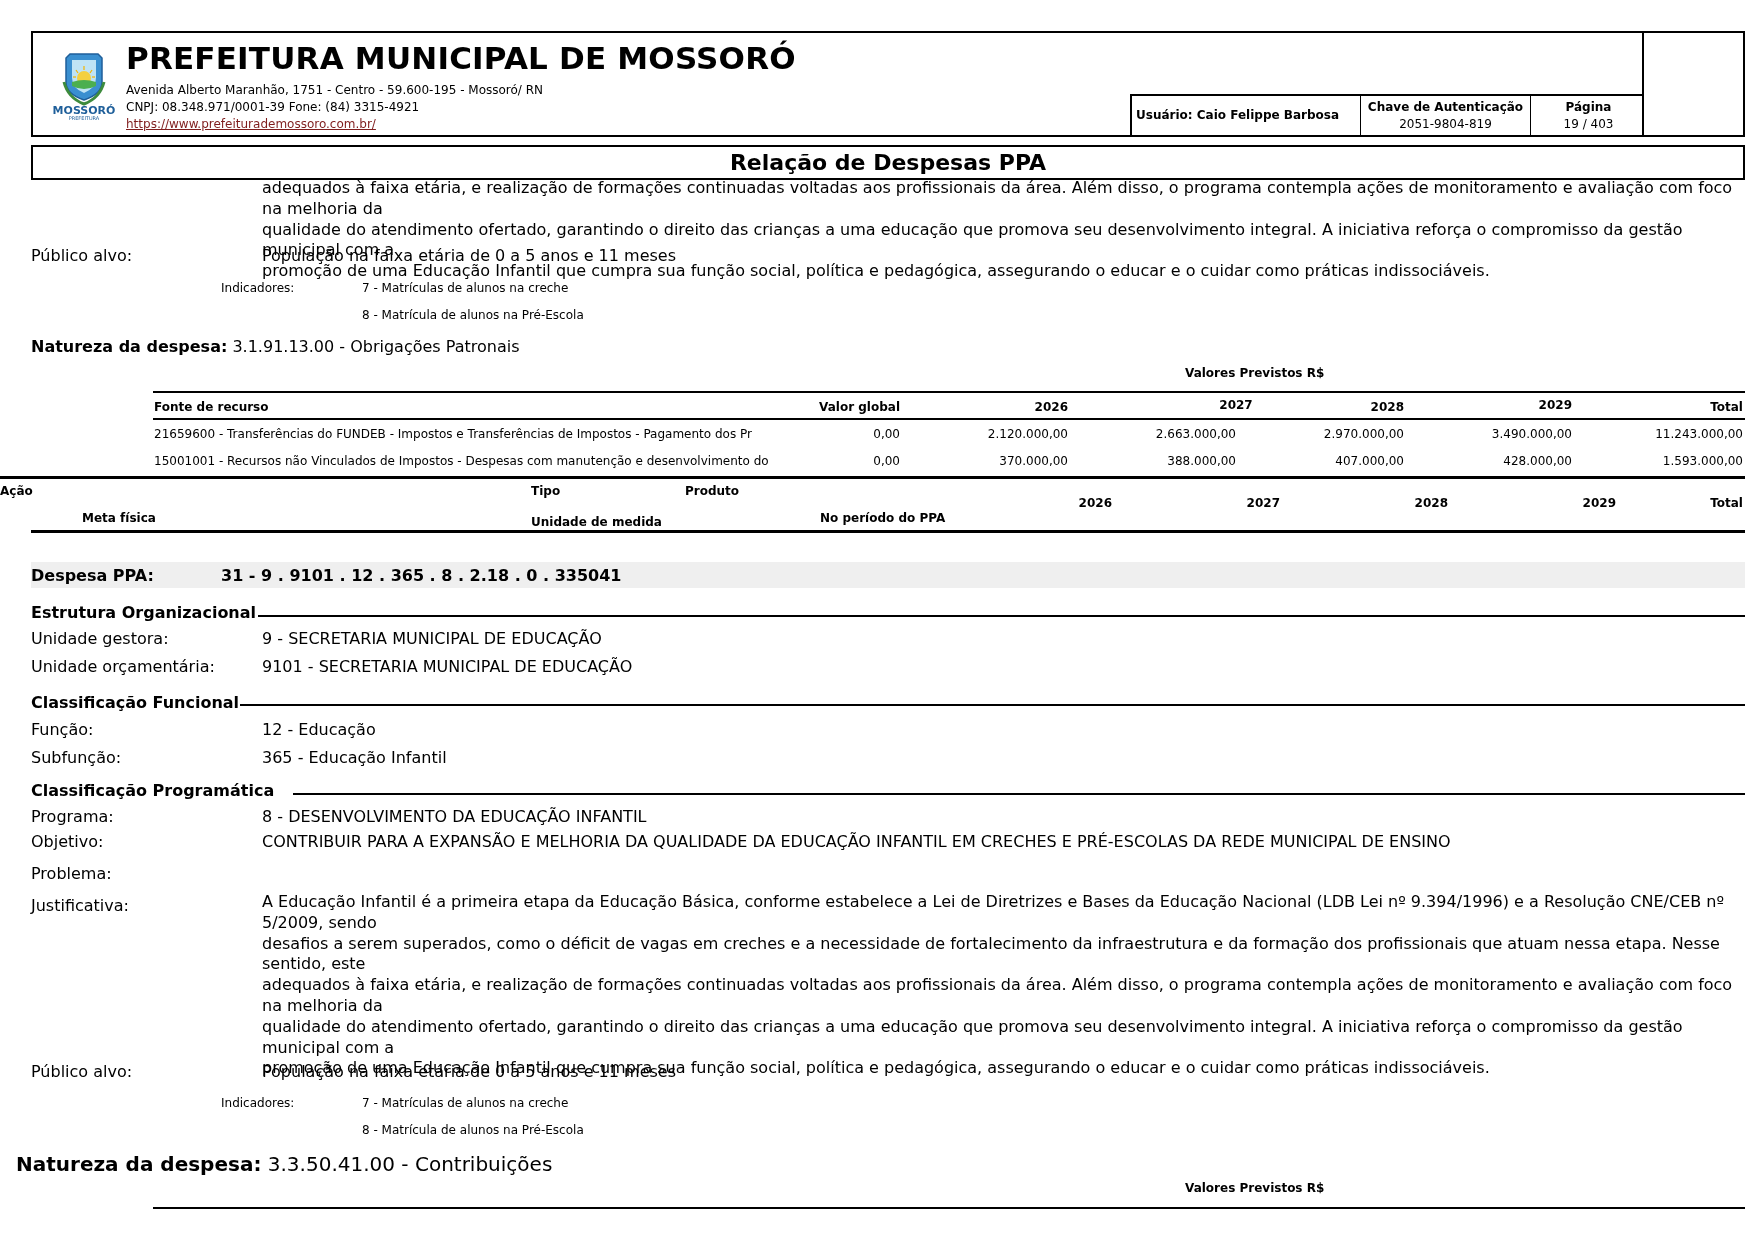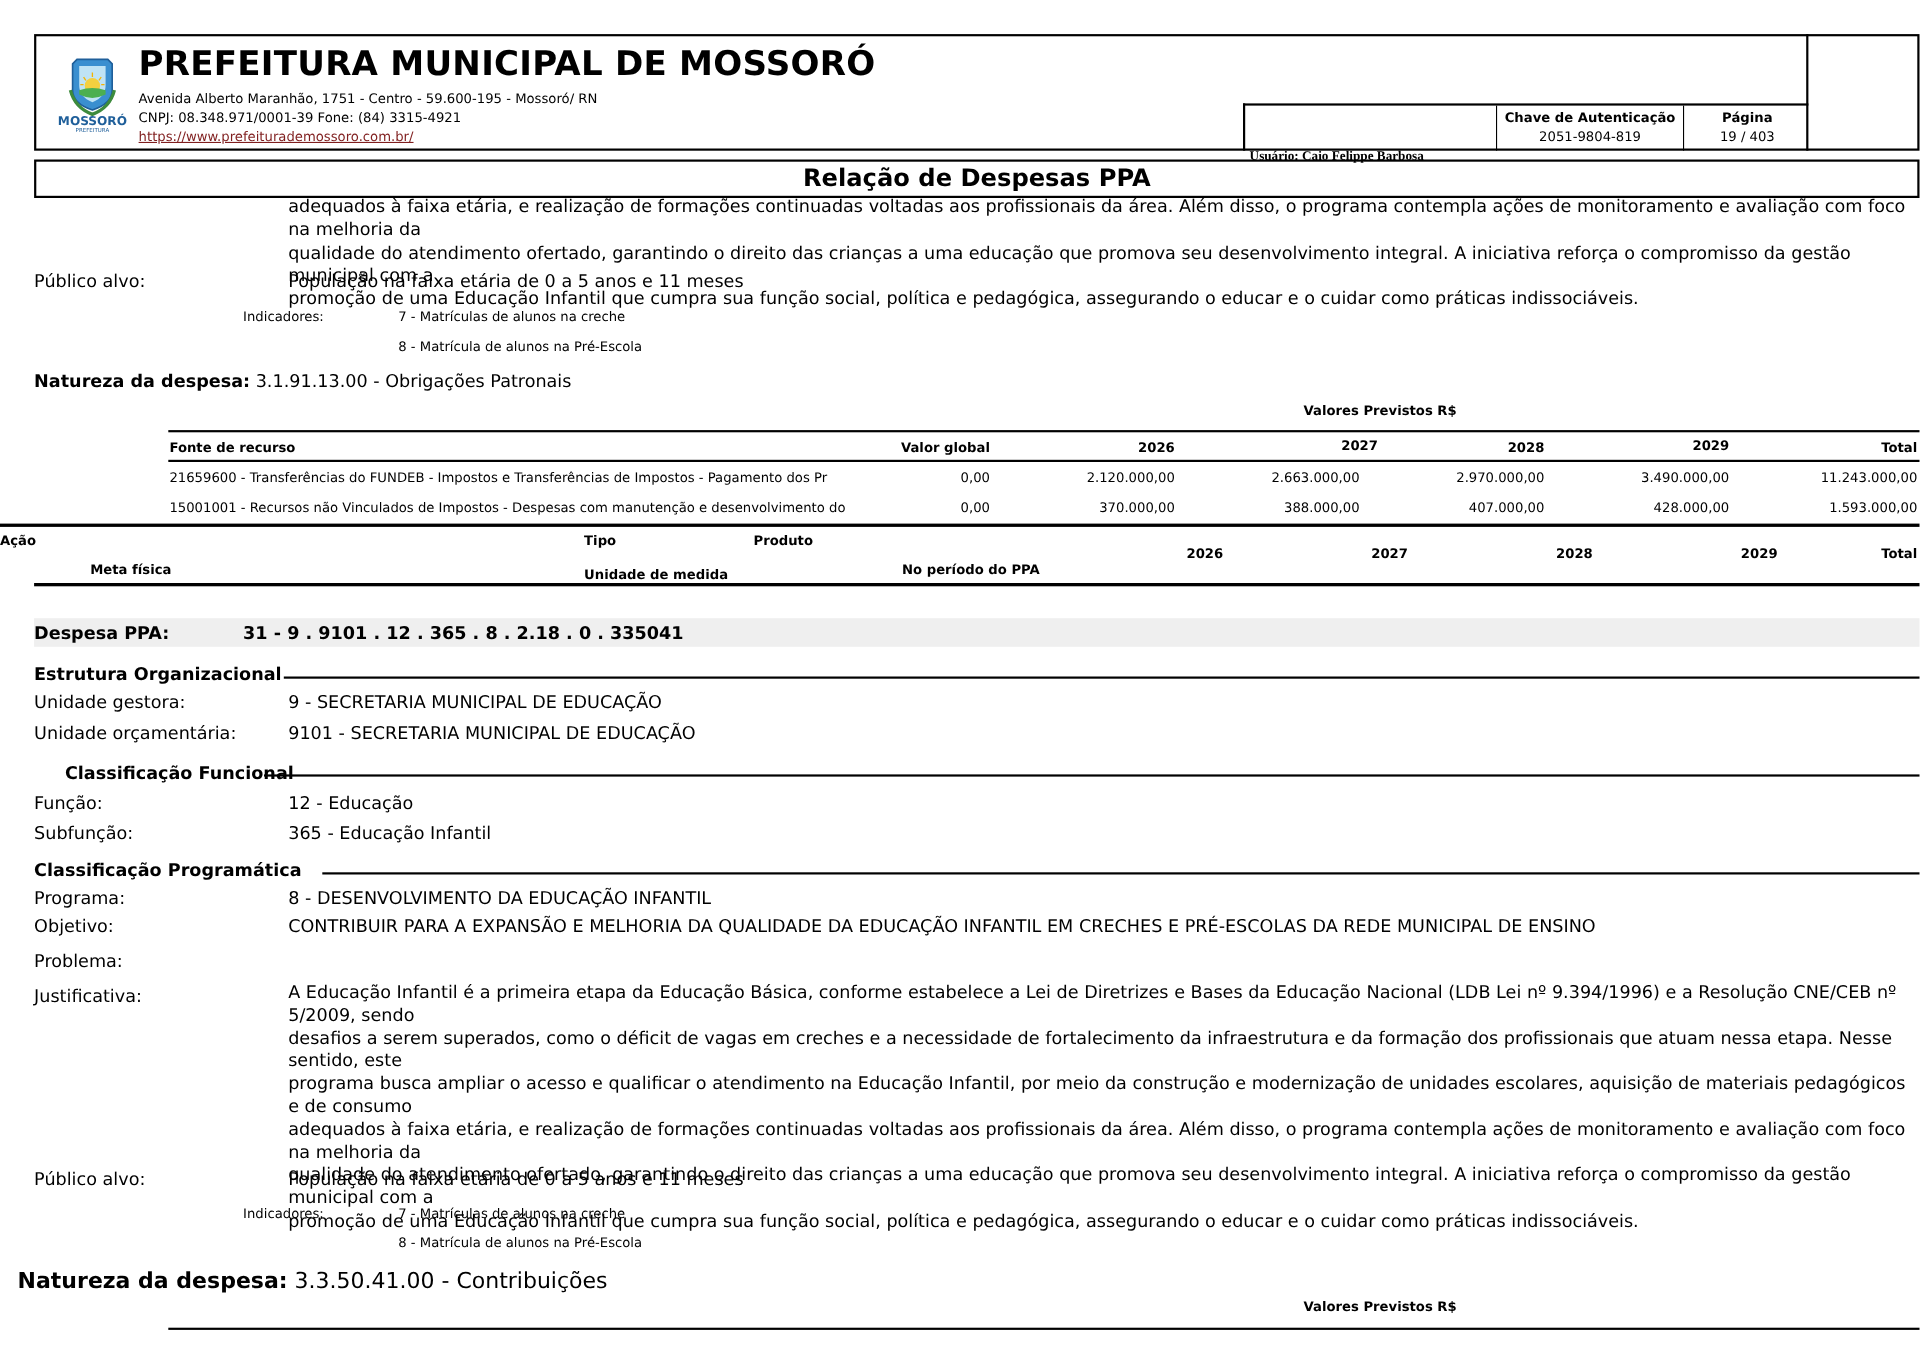--- a/index.html
+++ b/index.html
@@ -56,21 +56,21 @@
     <text x="36" y="72" font-family="DejaVu Sans, sans-serif" font-size="5" fill="#1f5f9a" text-anchor="middle">PREFEITURA</text>
   </svg>
 </div>
 
 <div class="abs org-title">PREFEITURA MUNICIPAL DE MOSSORÓ</div>
 <div class="abs org-line" style="top:83px;">Avenida Alberto Maranhão, 1751 - Centro - 59.600-195 - Mossoró/ RN</div>
 <div class="abs org-line" style="top:100px;">CNPJ: 08.348.971/0001-39 Fone: (84) 3315-4921</div>
 <a class="abs org-line org-link" style="top:117px;">https://www.prefeiturademossoro.com.br/</a>
 
 <div class="abs info-box">
-  <div class="info-cell" style="left:4px; width:228px; padding-top:38px;font-family:Liberation Serif, serif;">
+  <div class="info-cell" style="left:4px; width:228px; padding-top:12px;">
     <span class="cell-bold">Usuário: Caio Felippe Barbosa</span>
   </div>
   <div class="info-cell sep" style="left:228px; width:170px; text-align:center; padding-top:4px;">
     <div class="cell-bold">Chave de Autenticação</div>
     <div style="margin-top:3px;">2051-9804-819</div>
   </div>
   <div class="info-cell sep" style="left:398px; width:116px; text-align:center; padding-top:4px;">
     <div class="cell-bold">Página</div>
     <div style="margin-top:3px;">19 / 403</div>
   </div>
@@ -147,40 +147,39 @@
 <div class="abs bold" style="left:31px; top:566px; font-size:16px;">Despesa PPA:</div>
 <div class="abs bold" style="left:221px; top:566px; font-size:16px; white-space:nowrap;">31 - 9 . 9101 . 12 . 365 . 8 . 2.18 . 0 . 335041</div>
 
 <div class="abs sec-title" style="top:603px;">Estrutura Organizacional</div>
 <div class="abs hline" style="left:258px; top:615px; width:1487px;"></div>
 <div class="abs lbl" style="top:629px;">Unidade gestora:</div>
 <div class="abs val" style="top:629px;">9 - SECRETARIA MUNICIPAL DE EDUCAÇÃO</div>
 <div class="abs lbl" style="top:657px;">Unidade orçamentária:</div>
 <div class="abs val" style="top:657px;">9101 - SECRETARIA MUNICIPAL DE EDUCAÇÃO</div>
 
-<div class="abs sec-title" style="top:693px;margin-left:28px;">Classificação Funcional</div>
+<div class="abs sec-title" style="top:693px;">Classificação Funcional</div>
 <div class="abs hline" style="left:240px; top:704px; width:1505px;"></div>
 <div class="abs lbl" style="top:720px;">Função:</div>
 <div class="abs val" style="top:720px;">12 - Educação</div>
 <div class="abs lbl" style="top:748px;">Subfunção:</div>
 <div class="abs val" style="top:748px;">365 - Educação Infantil</div>
 
 <div class="abs sec-title" style="top:781px;">Classificação Programática</div>
 <div class="abs hline" style="left:293px; top:793px; width:1452px;"></div>
 <div class="abs lbl" style="top:807px;">Programa:</div>
 <div class="abs val" style="top:807px;">8 - DESENVOLVIMENTO DA EDUCAÇÃO INFANTIL</div>
 <div class="abs lbl" style="top:832px;">Objetivo:</div>
 <div class="abs val" style="top:832px;">CONTRIBUIR PARA A EXPANSÃO E MELHORIA DA QUALIDADE DA EDUCAÇÃO INFANTIL EM CRECHES E PRÉ-ESCOLAS DA REDE MUNICIPAL DE ENSINO</div>
 <div class="abs lbl" style="top:864px;">Problema:</div>
 
 <div class="abs lbl" style="top:896px;">Justificativa:</div>
 <div class="abs para" style="top:892px;">
   <div>A Educação Infantil é a primeira etapa da Educação Básica, conforme estabelece a Lei de Diretrizes e Bases da Educação Nacional (LDB  Lei nº 9.394/1996) e a Resolução CNE/CEB nº 5/2009, sendo</div>
   <div>desafios a serem superados, como o déficit de vagas em creches e a necessidade de fortalecimento da infraestrutura e da formação dos profissionais que atuam nessa etapa. Nesse sentido, este</div>
-  <div>programa busca ampliar o acesso e qualificar o atendimento na Educação Infantil, por meio da construção e modernização de unidades escolares, aquisição de materiais pedagógicos e de consumo</div>
   <div>adequados à faixa etária, e realização de formações continuadas voltadas aos profissionais da área.  Além disso, o programa contempla ações de monitoramento e avaliação com foco na melhoria da</div>
   <div>qualidade do atendimento ofertado, garantindo o direito das crianças a uma educação que promova seu desenvolvimento integral. A iniciativa reforça o compromisso da gestão municipal com a</div>
   <div>promoção de uma Educação Infantil que cumpra sua função social, política e pedagógica, assegurando o educar e o cuidar como práticas indissociáveis.</div>
 </div>
 
 <div class="abs lbl" style="top:1062px;">Público alvo:</div>
 <div class="abs val" style="top:1062px;">População na faixa etária de 0 a 5 anos e 11 meses</div>
 
 <div class="abs small" style="left:221px; top:1096px;">Indicadores:</div>
 <div class="abs small" style="left:362px; top:1096px;">7 - Matrículas de alunos na creche</div>

